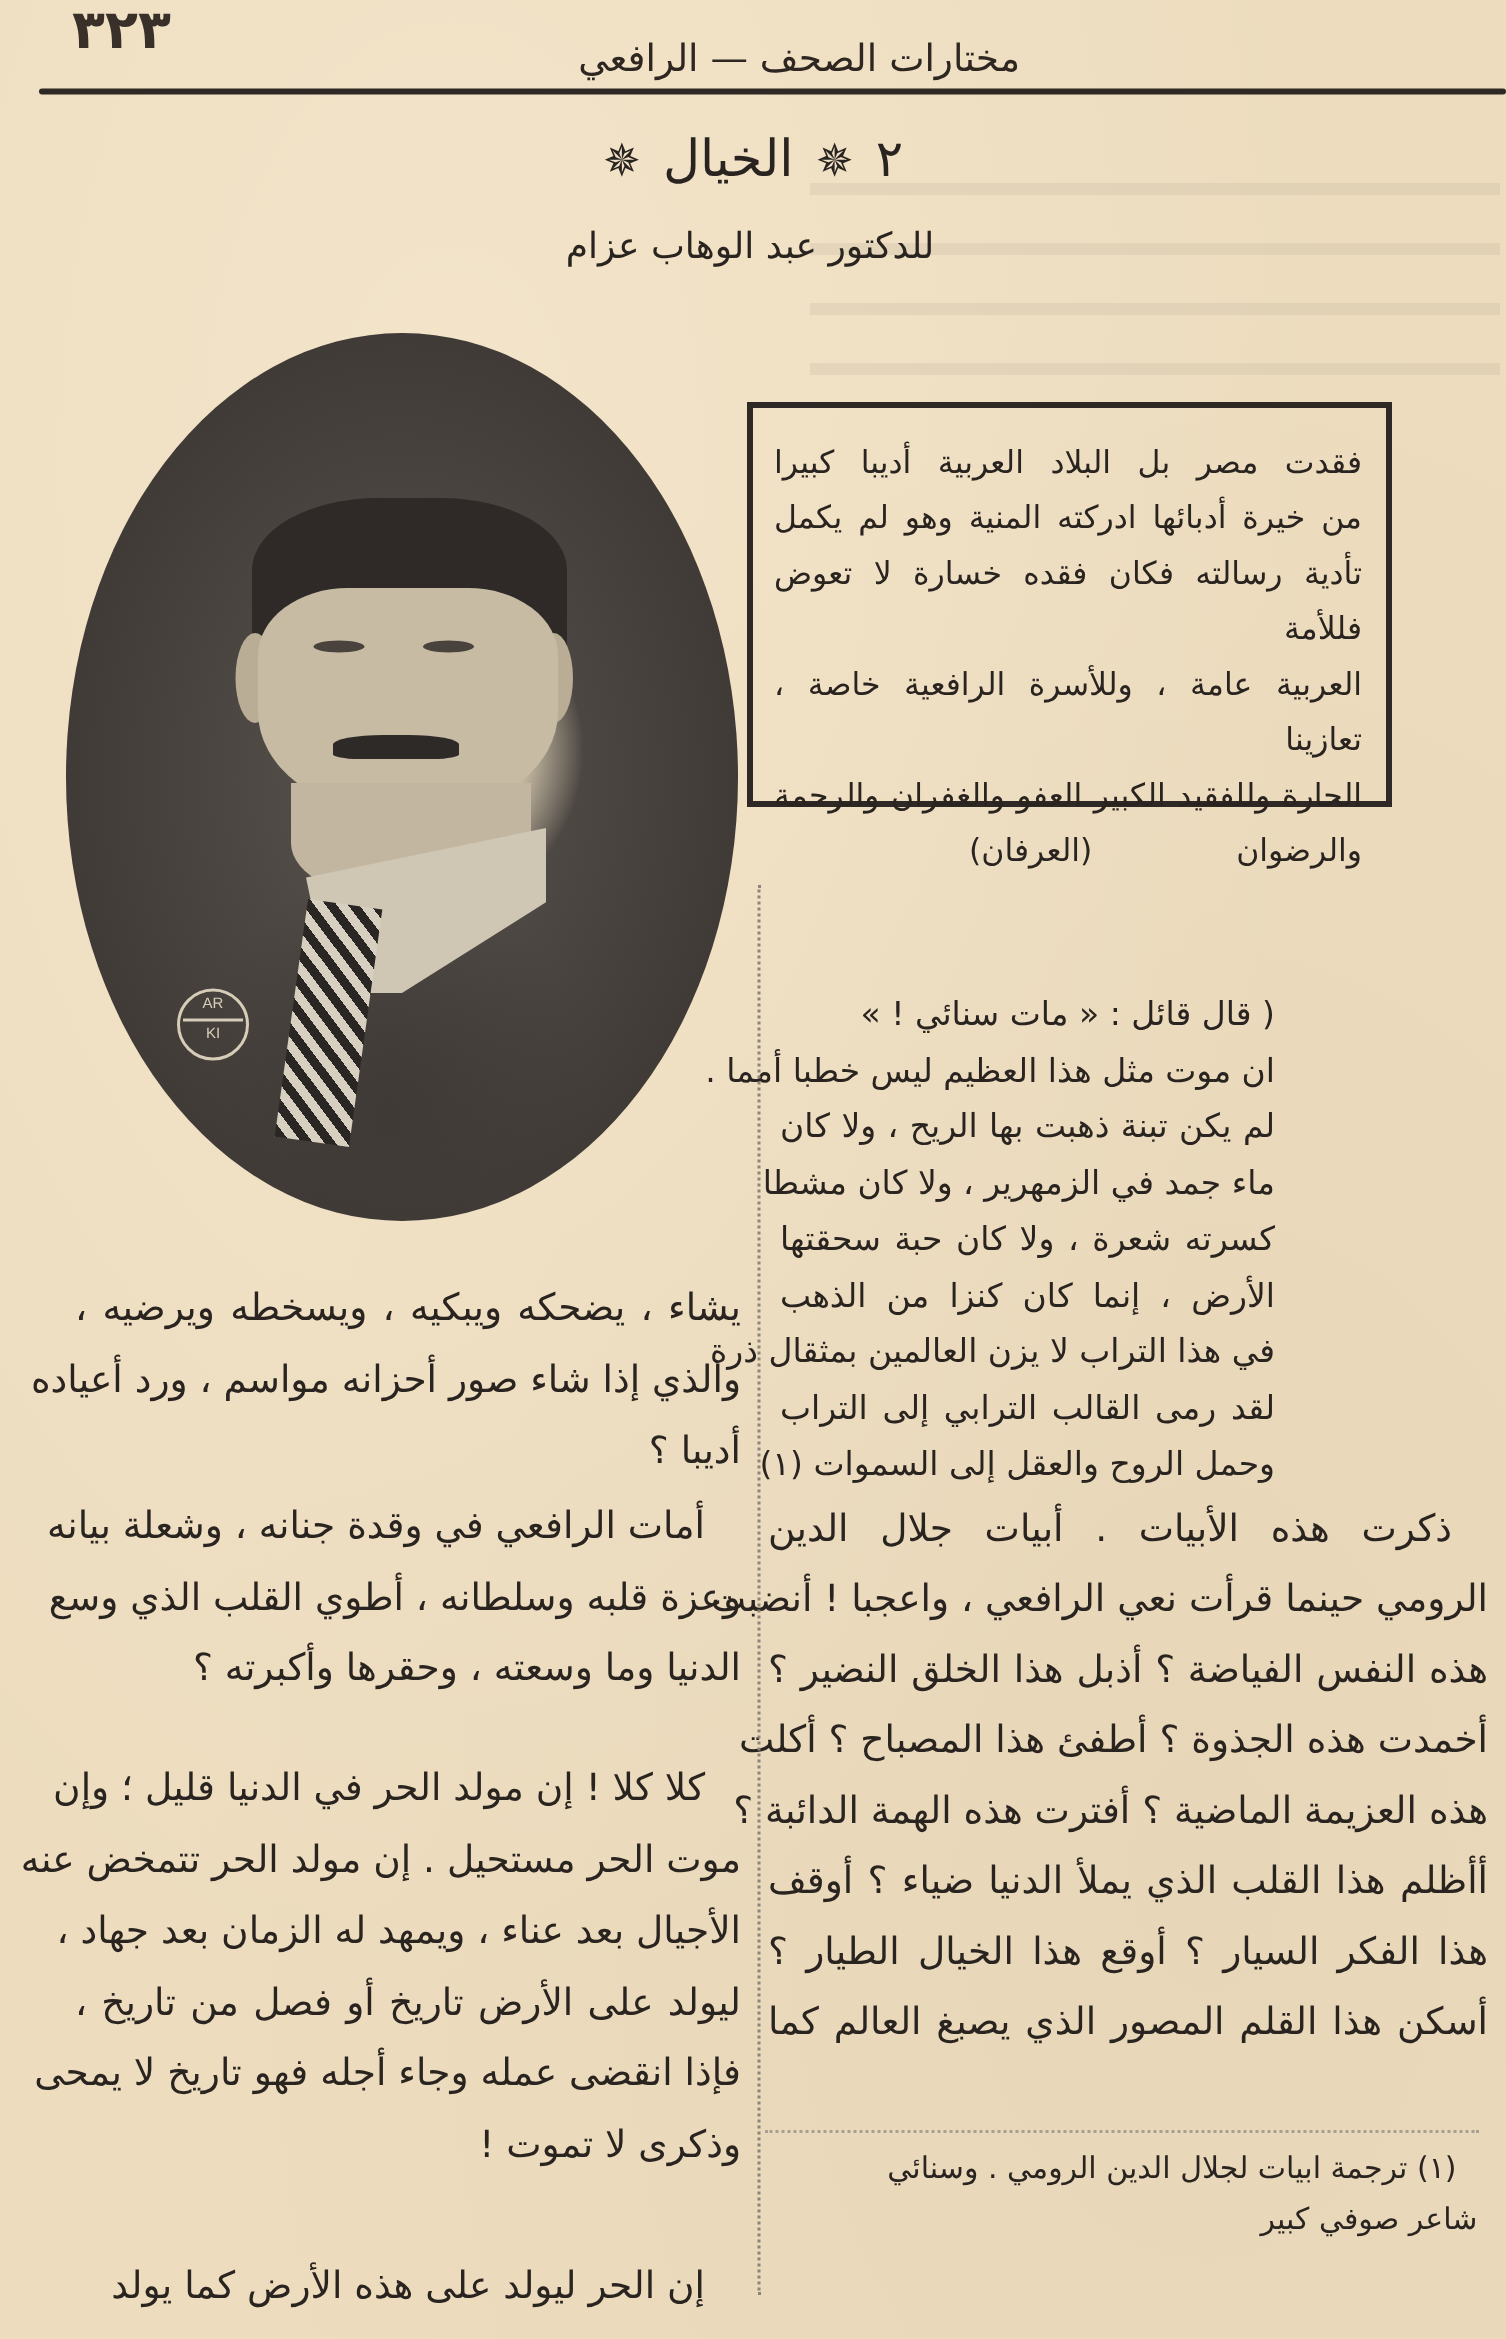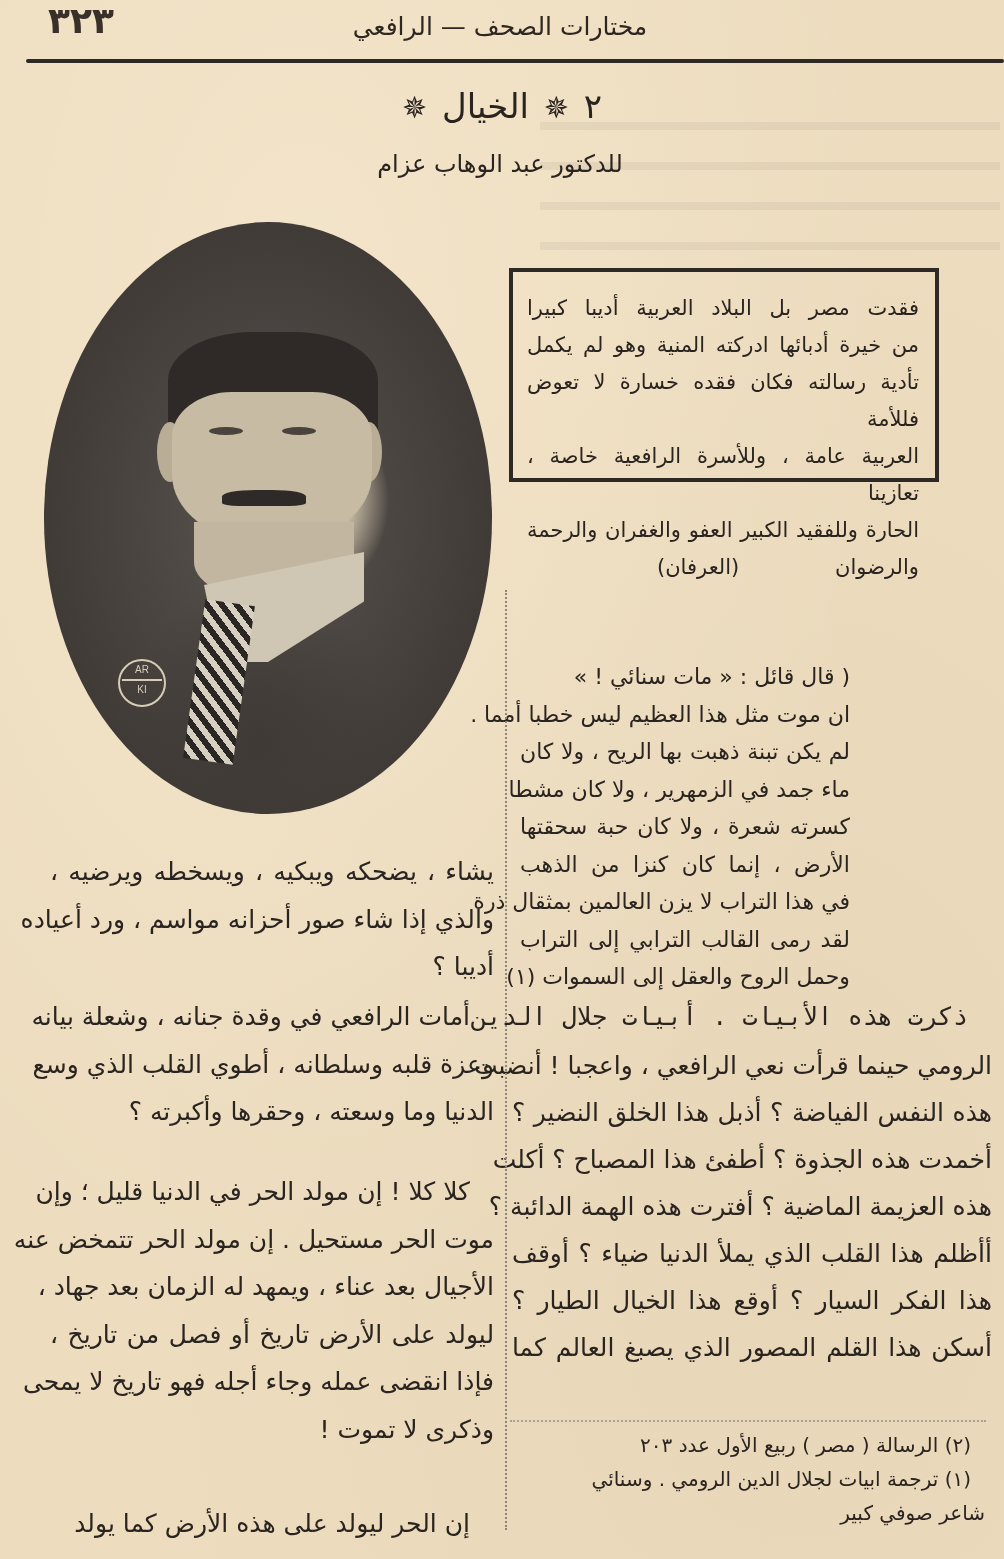--- a/index.html
+++ b/index.html
@@ -17,22 +17,22 @@
         radial-gradient(ellipse at 80% 80%, rgba(200,180,150,0.15), transparent 60%),
         #eddcbe;
     }
     
     .page-number {
       position: absolute; left: 48px; top: 0px;
       font-size: 36px; font-weight: bold; letter-spacing: 2px;
       color: #3a302a;
     }
     .running-title {
-      position: absolute; left: 320px; width: 360px; top: 12px;
-      text-align: center; direction: rtl;
+      position: absolute; left: 320px; width: 360px; top: 24px;
+      text-align: right; direction: rtl;
       font-size: 25px; color: #2e2620;
     }
     .header-rule {
       position: absolute; left: 26px; right: 0px; top: 59px; height: 4px;
       background: #2f2925; border-radius: 2px;
     }
     
     .article-title {
       position: absolute; left: 330px; width: 340px; top: 86px;
       text-align: center; direction: rtl;
@@ -80,42 +80,42 @@
     }
     .portrait .stamp {
       position: absolute; left: 74px; top: 437px; width: 44px; height: 44px;
       border: 2px solid #d6ccb8; border-radius: 50%;
       color: #d6ccb8; font-size: 10px; text-align: center; line-height: 18px;
       font-family: "Liberation Sans", sans-serif;
     }
     .portrait .stamp .bar { display:block; height:2px; background:#d6ccb8; margin: 0 2px; }
     
     .notice-box {
-      position: absolute; left: 509px; top: 268px; width: 430px; height: 214px;
+      position: absolute; left: 498px; top: 268px; width: 430px; height: 270px;
       border: 4px solid #2f2925; box-sizing: border-box;
       padding: 18px 16px 10px 14px;
       direction: rtl;
     }
     .notice-box p {
       margin: 0; font-size: 21px; line-height: 37px; text-align: justify; text-align-last: justify;
     }
     .notice-box .last-line { display: flex; justify-content: space-between; font-size: 21px; line-height: 37px; }
     .notice-box .last-line .src { margin-left: 130px; }
     
     .right-col {
       position: absolute; left: 512px; width: 480px; direction: rtl;
     }
     .verse {
       top: 622px; left: 520px; width: 330px;
     }
     .verse div { font-size: 22px; line-height: 37.5px; white-space: nowrap; text-align: justify; text-align-last: justify; }
     .verse div.first { text-align-last: right; margin-top: 36px; }
     .prose-right { top: 995px; left: 512px; width: 480px; }
     .prose-right div { font-size: 25px; line-height: 47px; white-space: nowrap; text-align: justify; text-align-last: justify; }
-    .prose-right div.indent { padding-right: 24px; font-family: Liberation Mono, monospace; }
+    .prose-right div.indent { padding-right: 24px; }
     
     .foot-rule {
       position: absolute; left: 510px; width: 476px; top: 1420px; height: 0;
       border-top: 2px dotted #a9a093;
     }
     .footnotes { top: 1428px; left: 515px; width: 470px; }
     .footnotes div { font-size: 20px; line-height: 34px; white-space: nowrap; }
     .footnotes .fn { padding-right: 14px; }
     
     .col-divider {
@@ -202,24 +202,20 @@
     <div>أخمدت هذه الجذوة ؟ أطفئ هذا المصباح ؟ أكلت</div>
     <div>هذه العزيمة الماضية ؟ أفترت هذه الهمة الدائبة ؟</div>
     <div>أأظلم هذا القلب الذي يملأ الدنيا ضياء ؟ أوقف</div>
     <div>هذا الفكر السيار ؟ أوقع هذا الخيال الطيار ؟</div>
     <div>أسكن هذا القلم المصور الذي يصبغ العالم كما</div>
   </div>
 
   <div class="foot-rule"></div>
   <div class="right-col footnotes">
     <div class="fn">
-      <span>(٢)</span>
-      <span>الرسالة ( مصر ) ربيع الأول عدد ٢٠٣</span>
-    </div>
-    <div class="fn">
       <span>(١)</span>
       <span>ترجمة ابيات لجلال الدين الرومي . وسنائي</span>
     </div>
     <div>شاعر صوفي كبير</div>
   </div>
 
   <div class="col-divider"></div>
 
   <div class="left-col" style="top:848px;">
     <div>يشاء ، يضحكه ويبكيه ، ويسخطه ويرضيه ،</div>

